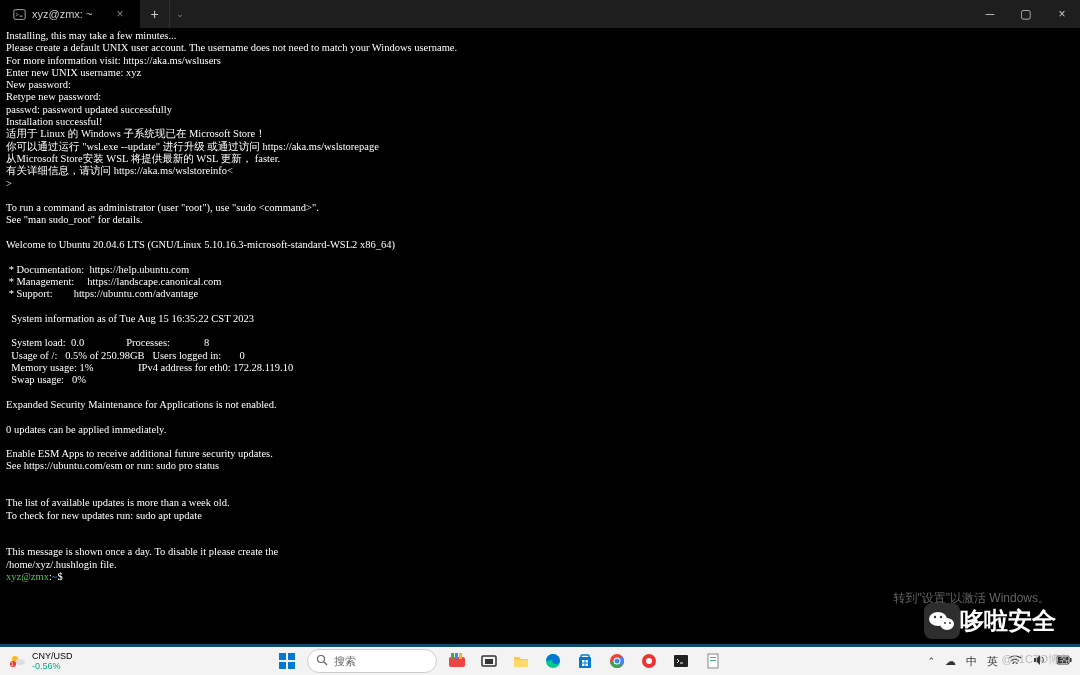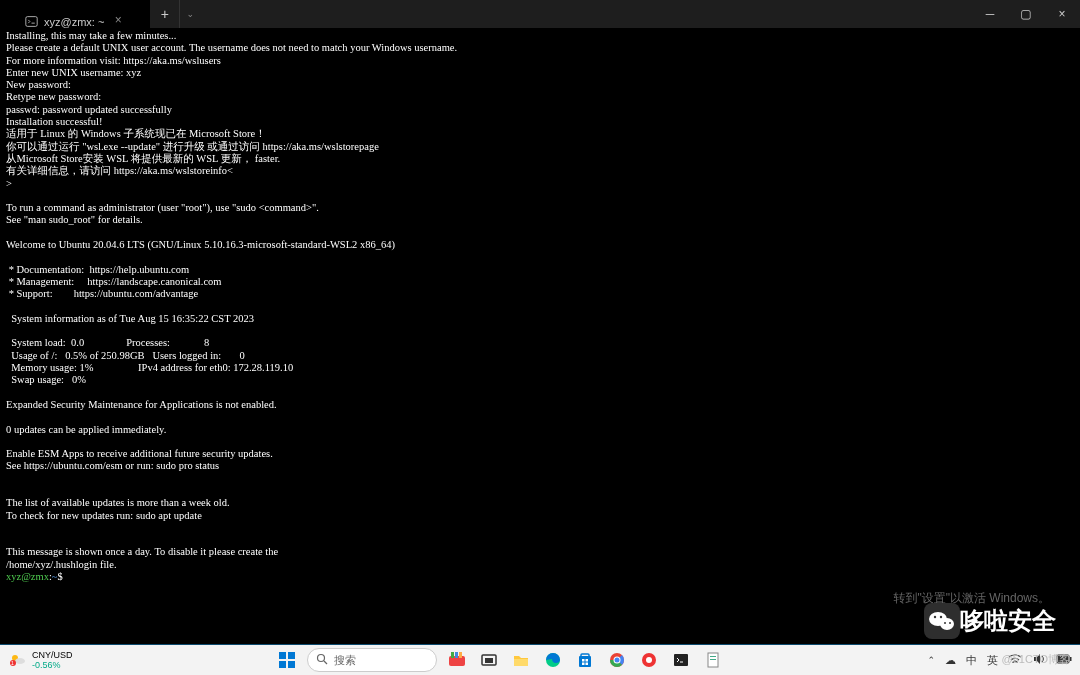--- a/index.html
+++ b/index.html
@@ -1,32 +1,32 @@
 <!DOCTYPE html>
 <html><head>
 <meta charset="utf-8">
 <style>
 *{margin:0;padding:0;box-sizing:border-box}
 body{font-family:"Segoe UI",Arial,sans-serif;background:#000;overflow:hidden;width:1080px;height:675px;position:relative}
 .titlebar{height:28px;background:#1e1e1e;display:flex;align-items:center;color:#ccc;font-size:11px}
-.tab{display:flex;align-items:flex-end;background:#000;height:28px;padding:0 24px;gap:6px;min-width:140px}
+.tab{display:flex;align-items:center;background:#000;height:28px;padding:0 12px;gap:6px;min-width:140px}
 .tab-icon{width:14px;height:14px;display:inline-flex;align-items:center;justify-content:center}
 .tab-close{width:16px;height:16px;display:inline-flex;align-items:center;justify-content:center;margin-left:auto;font-size:12px;color:#888}
 .new-tab{width:30px;height:28px;display:inline-flex;align-items:center;justify-content:center;color:#ccc;font-size:14px;border-right:1px solid #333}
 .tab-dropdown{width:20px;display:inline-flex;align-items:center;justify-content:center;color:#888;font-size:9px}
 .win-controls{margin-left:auto;display:flex}
 .win-btn{width:36px;height:28px;display:inline-flex;align-items:center;justify-content:center;color:#ccc;font-size:12px}
 .terminal{background:#000;color:#fff;font-family:Liberation Serif, serif;font-size:10.5px;line-height:12.3px;padding:2px 6px;height:616px;overflow:hidden;white-space:pre}
 .prompt-user{color:#4ec94e}
 .prompt-path{color:#5a9ce8}
 .watermark{position:absolute;right:30px;bottom:68px;color:#666;font-size:12px;text-align:left;pointer-events:none}
 .watermark .w1{font-size:16px;color:#888}
 .brand{position:absolute;right:24px;bottom:36px;display:flex;align-items:center;color:#fff;font-size:24px;font-weight:bold;pointer-events:none}
 .brand-icon{width:36px;height:36px;background:#2e2e2e;border-radius:8px;display:inline-flex;align-items:center;justify-content:center;color:#fff;font-size:12px}
-.taskbar{position:absolute;bottom:0;left:0;right:0;height:31px;background:#f3f3f3;display:flex;align-items:center;padding:0 8px;gap:4px;border-top:1px solid #0c4a6e}
+.taskbar{position:absolute;bottom:0;left:0;right:0;height:31px;background:#f3f3f3;display:flex;align-items:center;padding:0 8px;gap:4px;border-top:3px solid #0c4a6e}
 .tb-left{display:flex;align-items:center;gap:4px}
 .tb-icon{width:20px;height:20px;display:inline-flex;align-items:center;justify-content:center;font-size:13px}
 .tb-center{margin:6px auto;display:flex;align-items:flex-end;gap:8px}
 .search-pill{background:#fff;border:1px solid #ccc;border-radius:14px;height:24px;width:130px;display:flex;align-items:center;padding:0 8px;gap:6px;font-size:11px;color:#666}
 .app-icon{width:24px;height:24px;display:inline-flex;align-items:center;justify-content:center;font-size:16px;border-radius:4px}
 .tb-right{display:flex;align-items:center;gap:10px;color:#333;font-size:11px}
 .stock{display:flex;flex-direction:column;font-size:9px;line-height:10px}
 .stock .green{color:#0a8}
 .blog-wm{position:absolute;right:10px;bottom:8px;color:#bbb;font-size:11px;pointer-events:none}
 </style>

